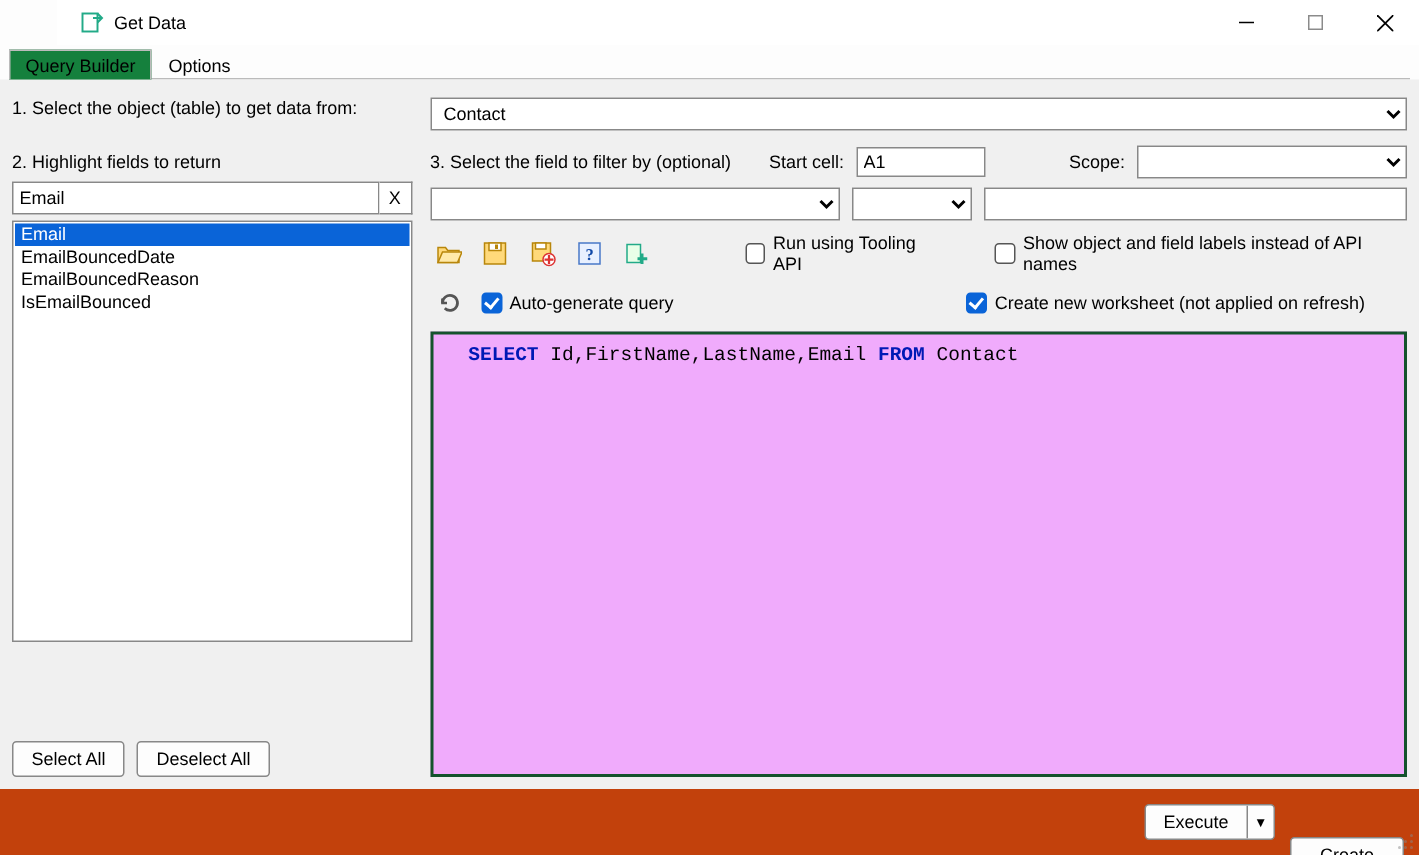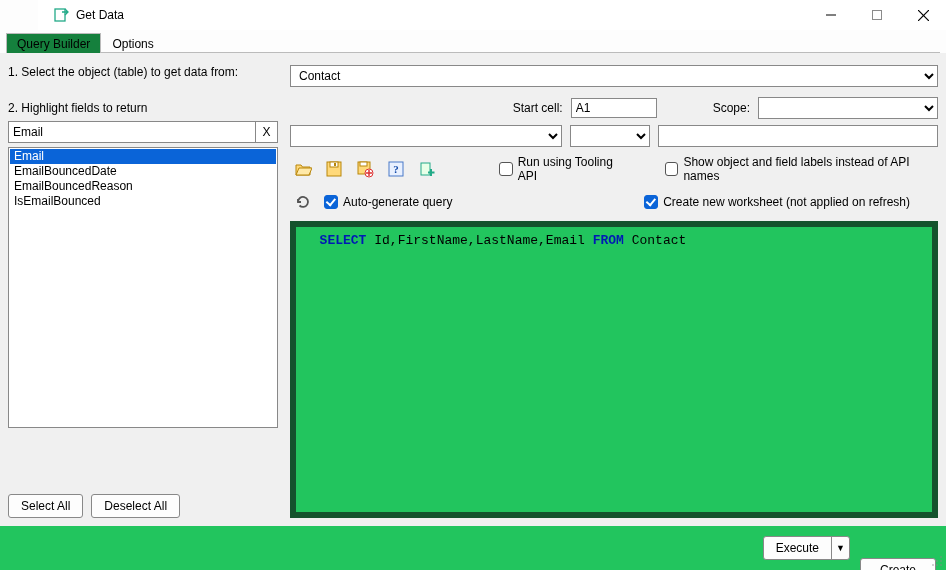--- a/index.html
+++ b/index.html
@@ -224,34 +224,34 @@
     transform: rotate(40deg) translate(-1px,-1px);
   }
   .opts-row {
     display: flex;
     align-items: center;
     gap: 8px;
     margin-bottom: 6px;
   }
   .query-box {
     flex: 1;
-    border: 6px solid #14532d;
-    background: #22c55e;
+    border: 2px solid #14532d;
+    background: #f0abfc;
     padding: 6px 8px;
     font-family: Consolas, "Courier New", monospace;
     font-size: 13px;
     line-height: 16px;
     white-space: pre;
     overflow: auto;
   }
   .kw { color: #0019b5; font-weight: bold; }
   
   .footer {
     height: 44px;
-    background: #22c55e;
+    background: #c2410c;
     display: flex;
     align-items: center;
     justify-content: flex-end;
     padding: 0 10px;
     gap: 10px;
   }
   .exec-btn {
     display: flex;
     border: 1px solid #888;
     border-radius: 3px;
@@ -336,20 +336,21 @@
   </div>
 
   <div class="right-col">
     <div class="obj-row">
       <select class="object-select">
         <option>Contact</option>
       </select>
     </div>
 
     <div class="row2">
+      <span class="lbl" style="flex:0 0 210px">3. Select the field to filter by (optional)</span>
       <span style="flex:1"></span>
       <span class="lbl">Start cell:</span>
       <input class="startcell" value="A1" style="">
       <span style="width:40px"></span>
       <span class="lbl">Scope:</span>
       <select class="scope-select" style="width:180px"><option></option></select>
     </div>
 
     <div class="row3">
       <select class="filter-field"><option></option></select>

